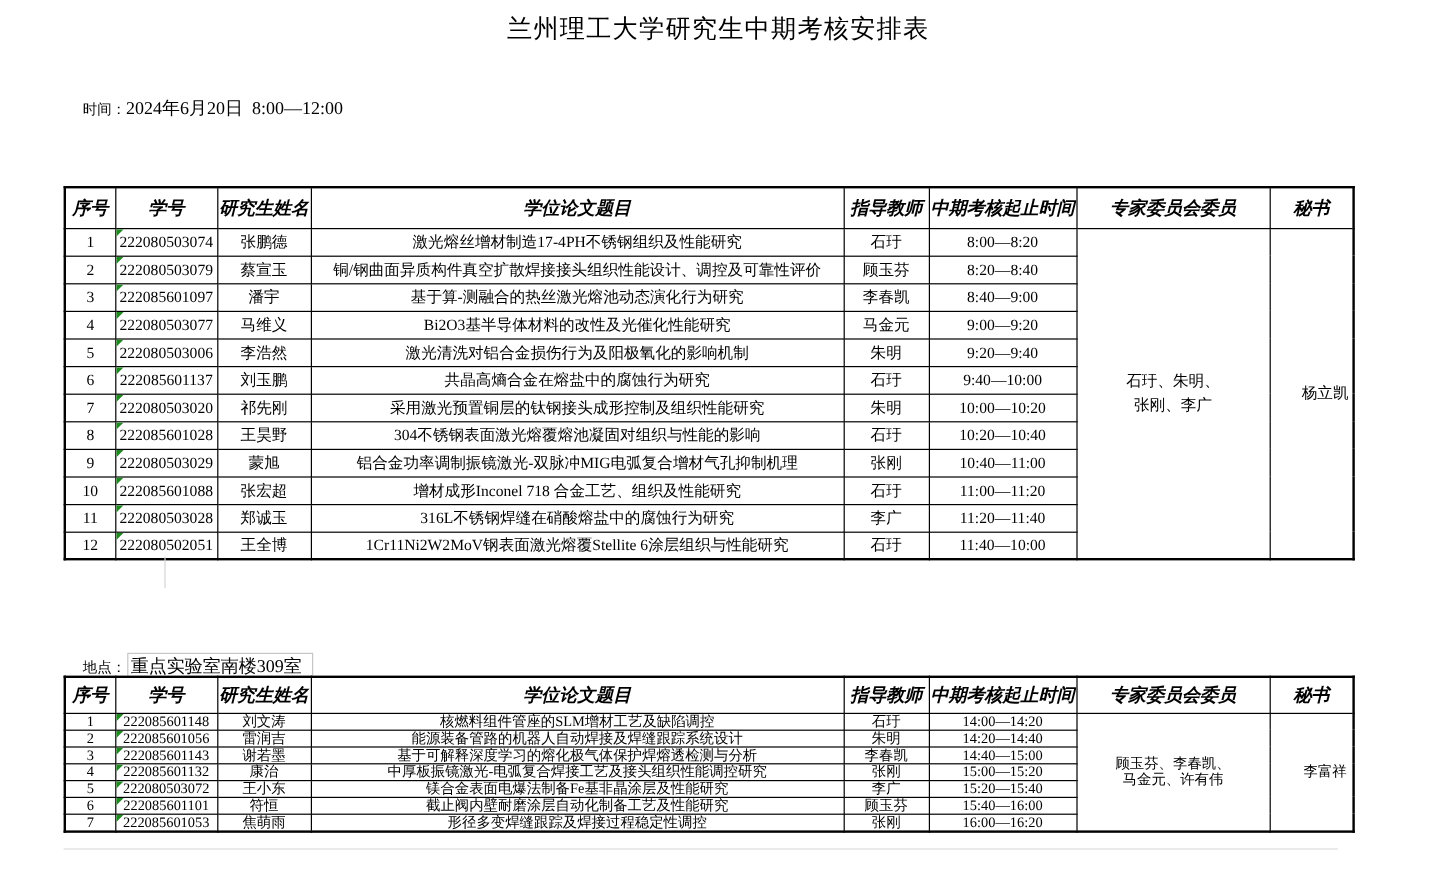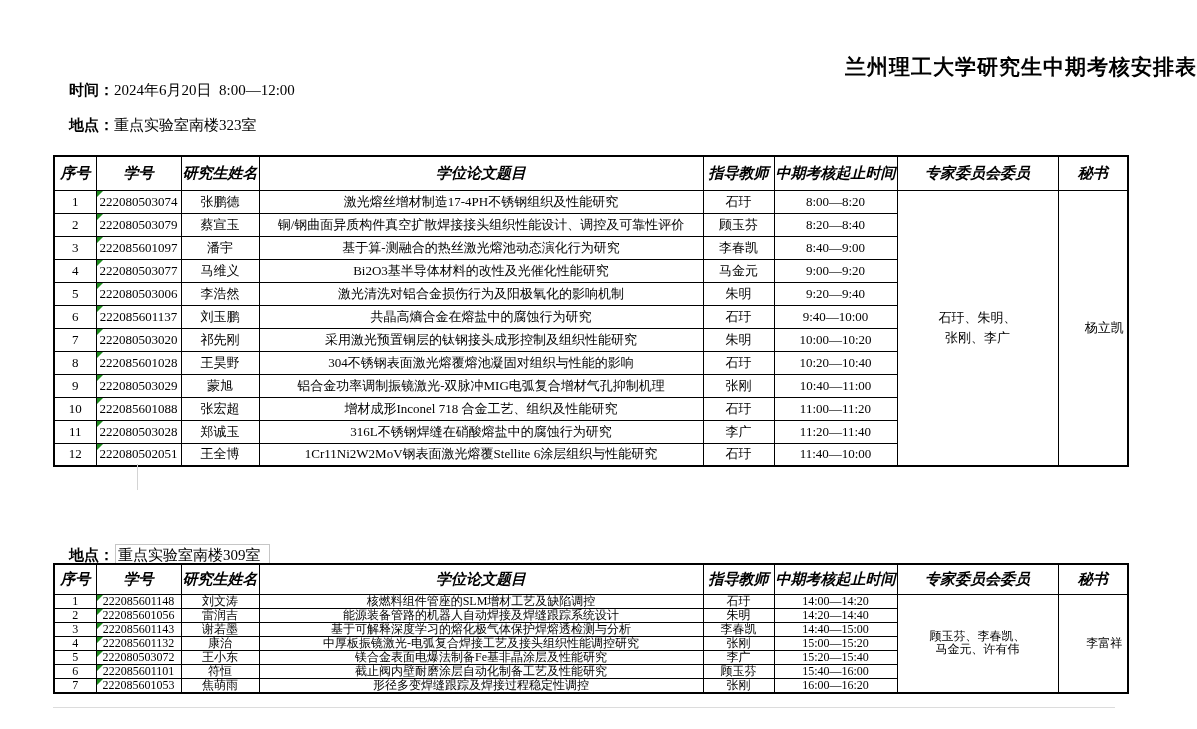--- a/index.html
+++ b/index.html
@@ -4,24 +4,24 @@
 <style>
   * { margin:0; padding:0; box-sizing:border-box; }
   html,body { background:#fff; }
   body {
     width:1197px; height:729px; position:relative; overflow:hidden;
     font-family:"Liberation Serif","DejaVu Serif",serif; color:#000;
   }
   .page { position:absolute; inset:0; background:#fff; }
   .doc-title {
     position:absolute; top:10px; left:0; width:100%;
-    text-align:right; font-size:21px; font-weight:bold; letter-spacing:1px;margin-top:43px;
+    text-align:center; font-size:21px; font-weight:normal; letter-spacing:1px;
   }
   .meta { position:absolute; left:53px; font-size:16px; white-space:pre; }
-  .meta .label { font-weight:bold; font-size:15px;margin-top:28px; }
+  .meta .label { font-weight:normal; font-size:12px;margin-top:28px; }
   .meta .value { font-size:15px; }
   #sec1-time { top:63px; }
   #sec1-loc  { top:98px; }
   #sec2-time { top:494px; }
   #sec2-loc  { top:526px; }
   .loc-box {
     display:inline-block; border:1px solid #c6c6c6;
     padding:1px 8px 3px 2px; margin-left:1px;
   }
   table {
@@ -55,23 +55,20 @@
 <body>
 
 <div class="page">
 
   <div class="doc-title">兰州理工大学研究生中期考核安排表</div>
 
   <div class="meta" id="sec1-time">
     <span class="label">时间：</span><span class="value">2024年6月20日  8:00—12:00</span>
   </div>
 
-  <div class="meta" id="sec1-loc">
-    <span class="label">地点：</span><span class="value">重点实验室南楼323室</span>
-  </div>
 
   <table id="table1">
       <colgroup>
         <col style="width: 42px;">
         <col style="width: 85px;">
         <col style="width: 69px;">
         <col style="width: 444px;">
         <col style="width: 71px;">
         <col style="width: 118px;">
         <col style="width: 161px;">

